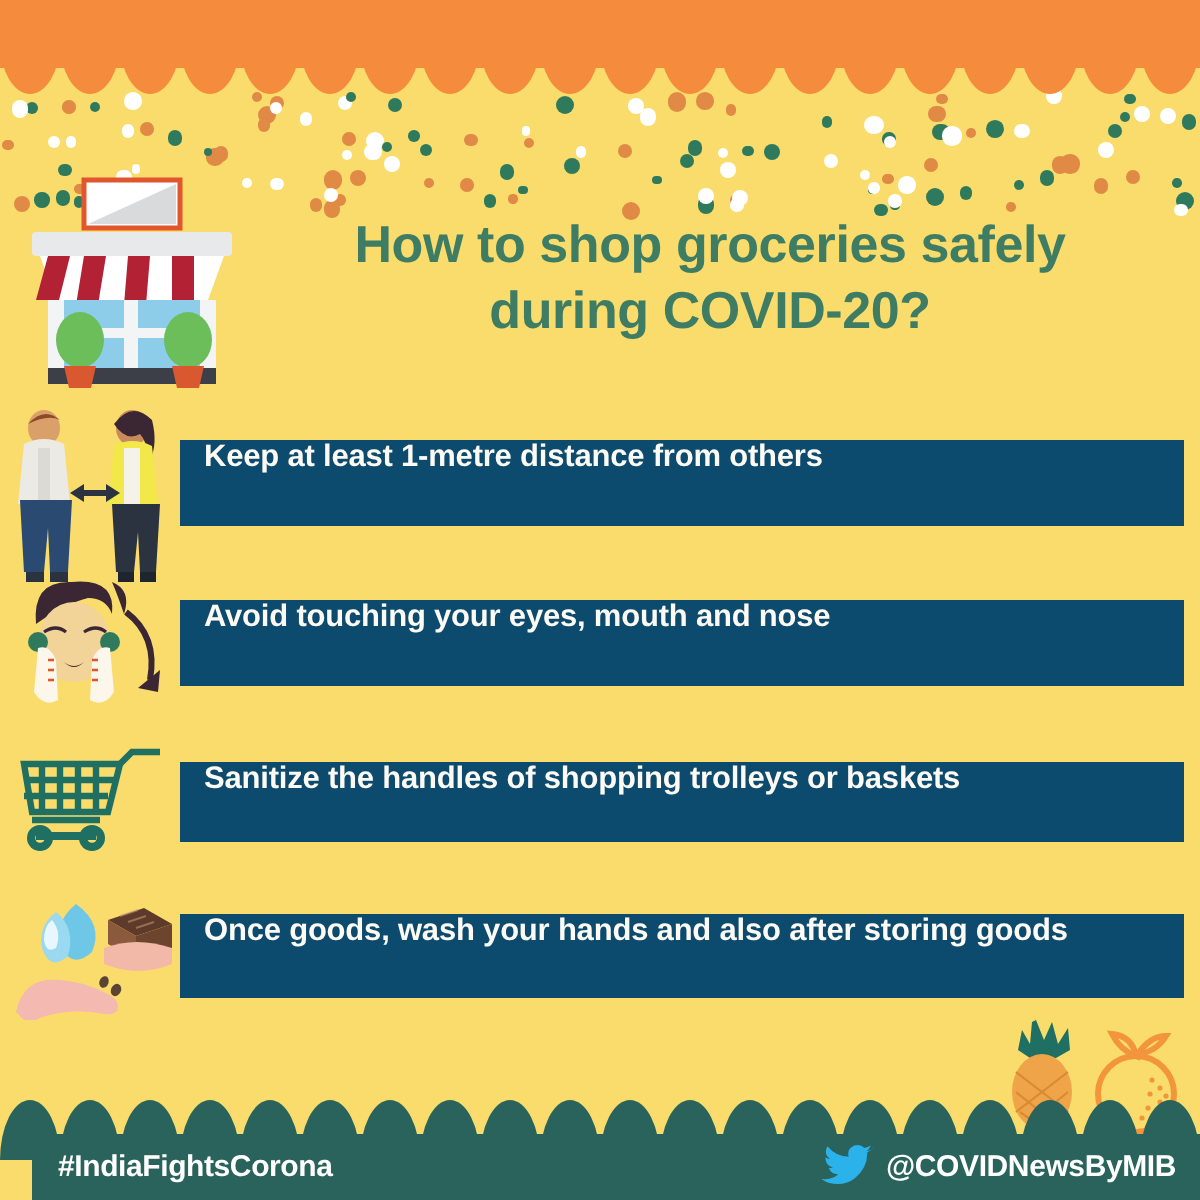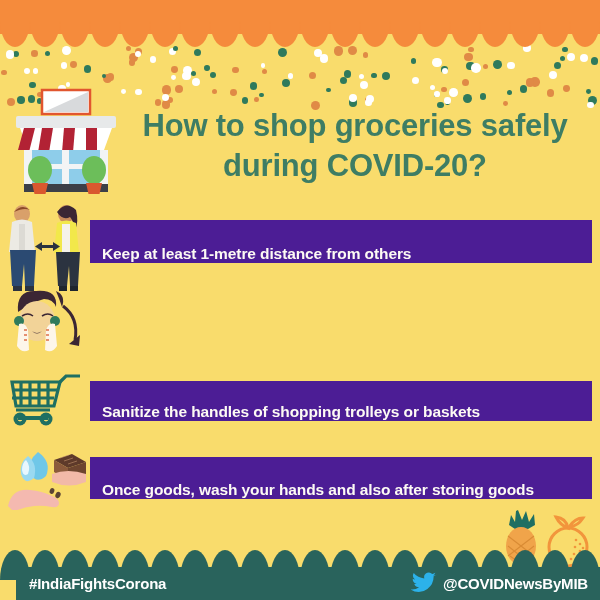--- a/index.html
+++ b/index.html
@@ -65,36 +65,36 @@
   }
 
   
   .title {
     position: absolute;
     left: 118px;
     top: 106px;
     width: 474px;
     z-index: 4;
     color: #3e7d64;
-    font-size: 31px;
+    font-size: 26px;
     font-weight: bold;
     line-height: 1.28;
     text-align: center;
     letter-spacing: -0.2px;
   }
   .title .l2 { display: block; }
   .tip-icon {
     position: absolute;
     z-index: 5;
   }
   .tip-bar {
     position: absolute;
-    background: #4c1d95;
+    background: #0c4a6e;
     display: flex;
-    align-items: flex-end;
+    align-items: flex-start;
     z-index: 4;
   }
   .tip-bar span {
     color: #fdfaf4;
     font-weight: bold;
     font-size: 15.5px;
     padding-left: 12px;
     letter-spacing: -0.1px;
     white-space: nowrap;
   }
@@ -392,20 +392,23 @@
           <path d="M18 47 l3 0"></path>
           <path d="M18 52 l3 0"></path>
         <path d="M43 42 l-3 0"></path>
           <path d="M43 47 l-3 0"></path>
           <path d="M43 52 l-3 0"></path>
       </g>
       <path d="M57 18 q16 12 12 34" stroke="#3b2634" stroke-width="3" fill="none"></path>
       <polygon points="63,56 74,47 73,58" fill="#3b2634"></polygon>
     </svg>
   </div>
+  <div class="tip-bar" id="tip2-bar">
+    <span>Avoid touching your eyes, mouth and nose</span>
+  </div>
 
   <div class="tip-icon" id="tip3-icon">
     <svg viewBox="0 0 76 56" width="76" height="56">
       <g stroke="#1f6f62" stroke-width="3.2" fill="none">
         <path d="M4 10 h48 l-6 24 h-38 z"></path>
         <path d="M52 10 l6 -6 h14"></path>
         <path d="M4 18 h45"></path>
           <path d="M4 26 h42"></path>
         <path d="M13 10 v24"></path>
           <path d="M22 10 v24"></path>

